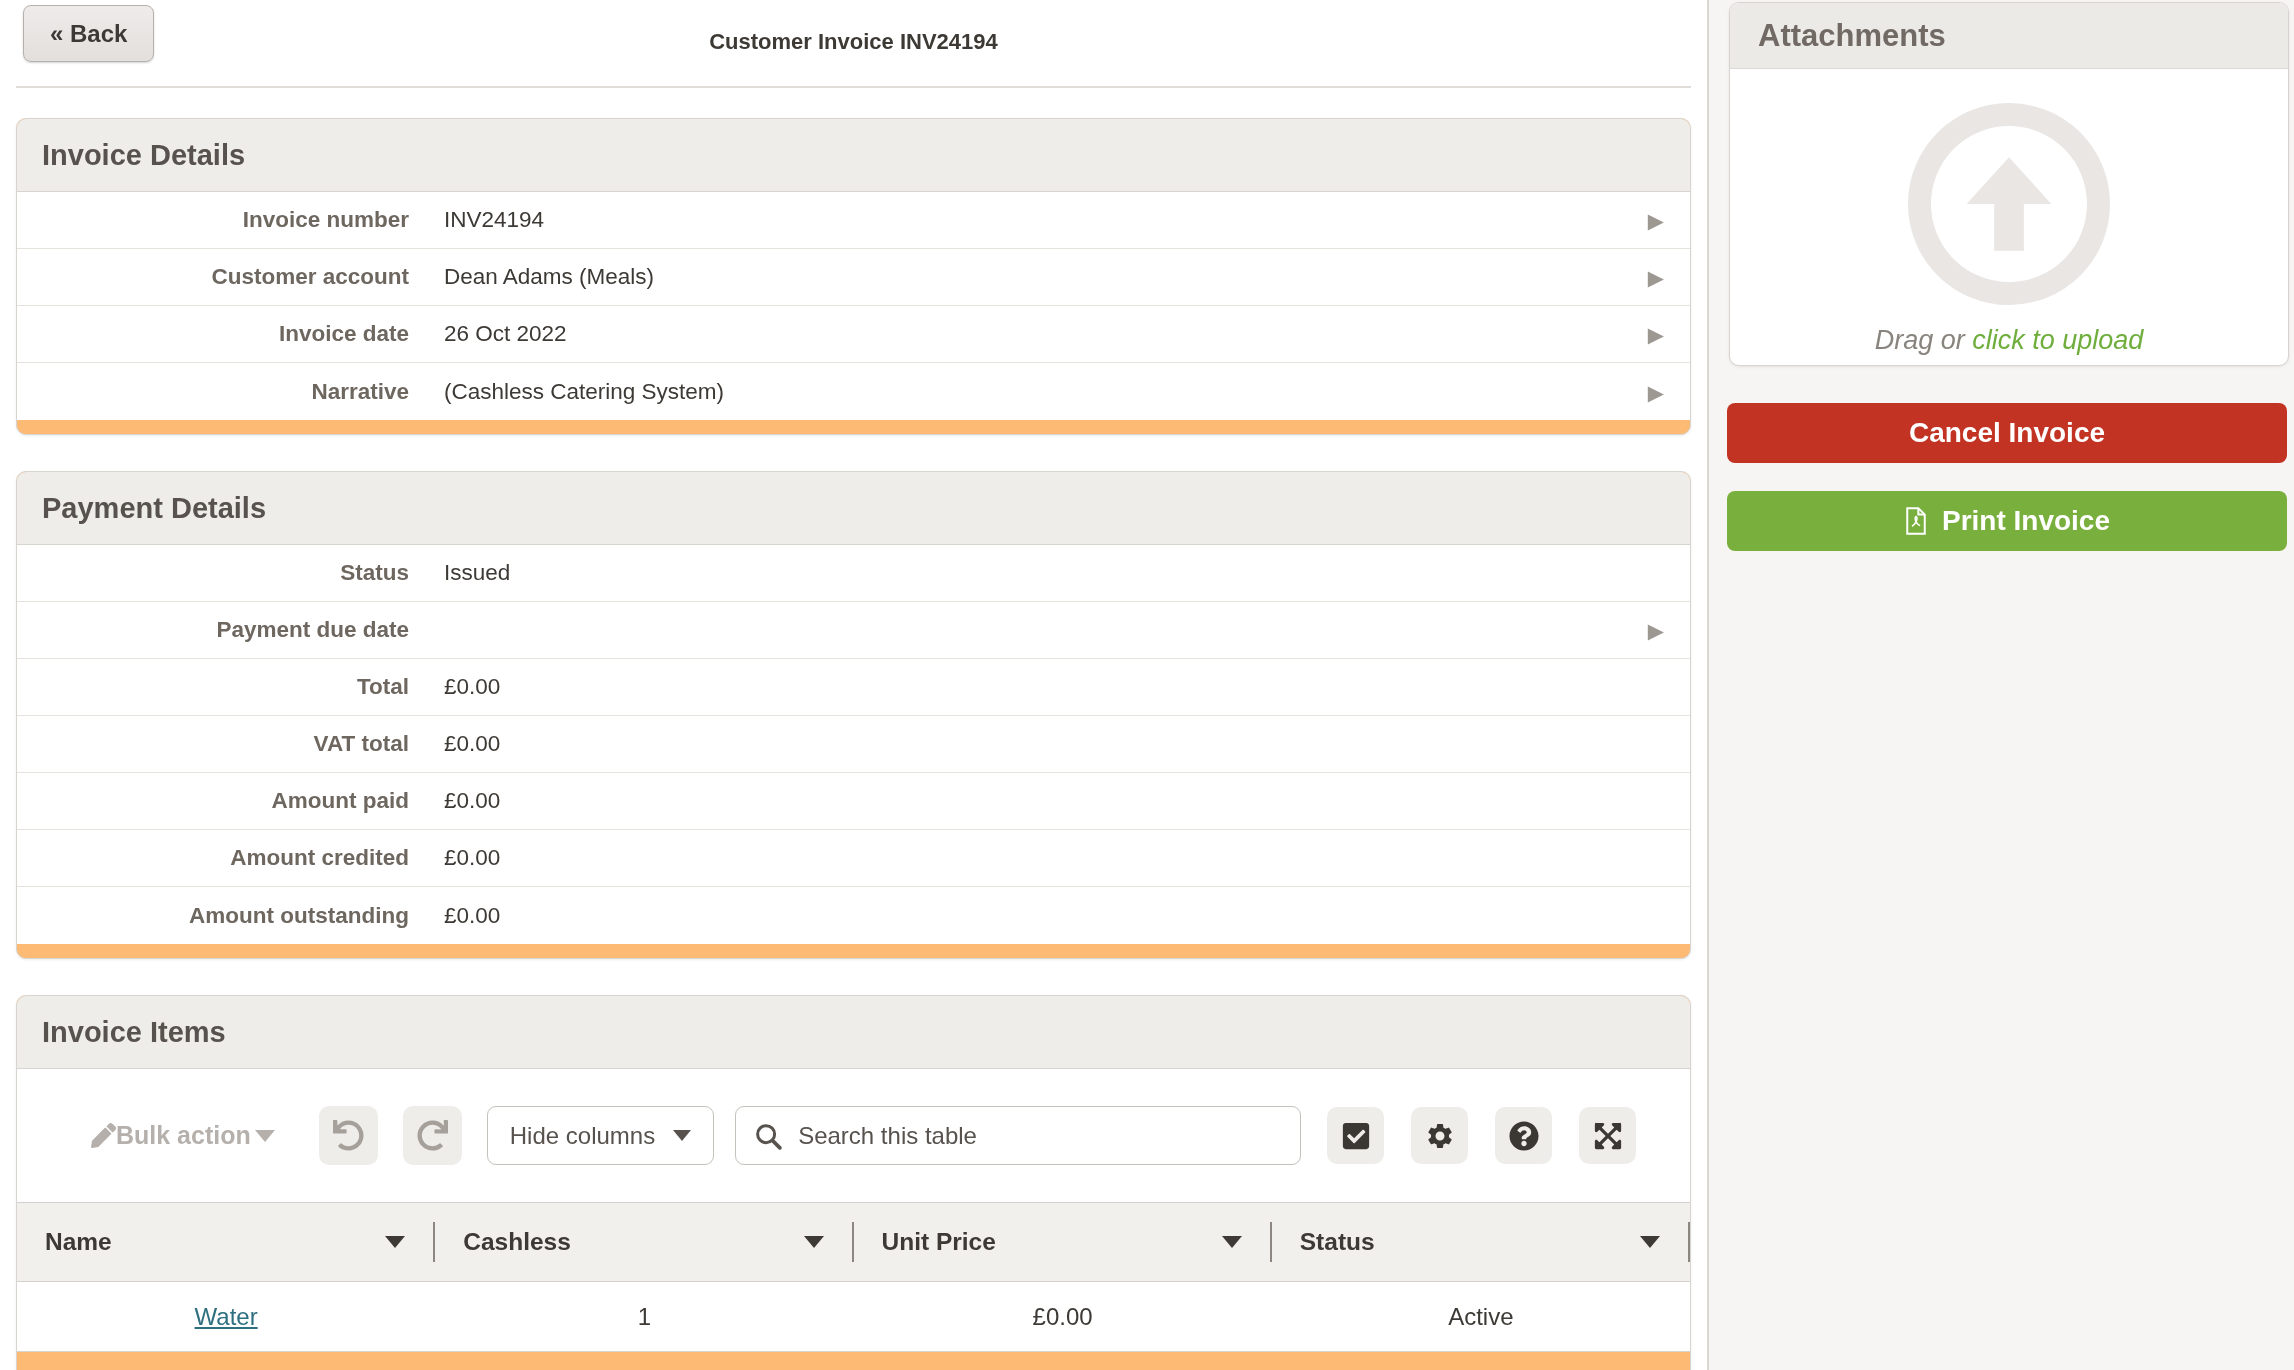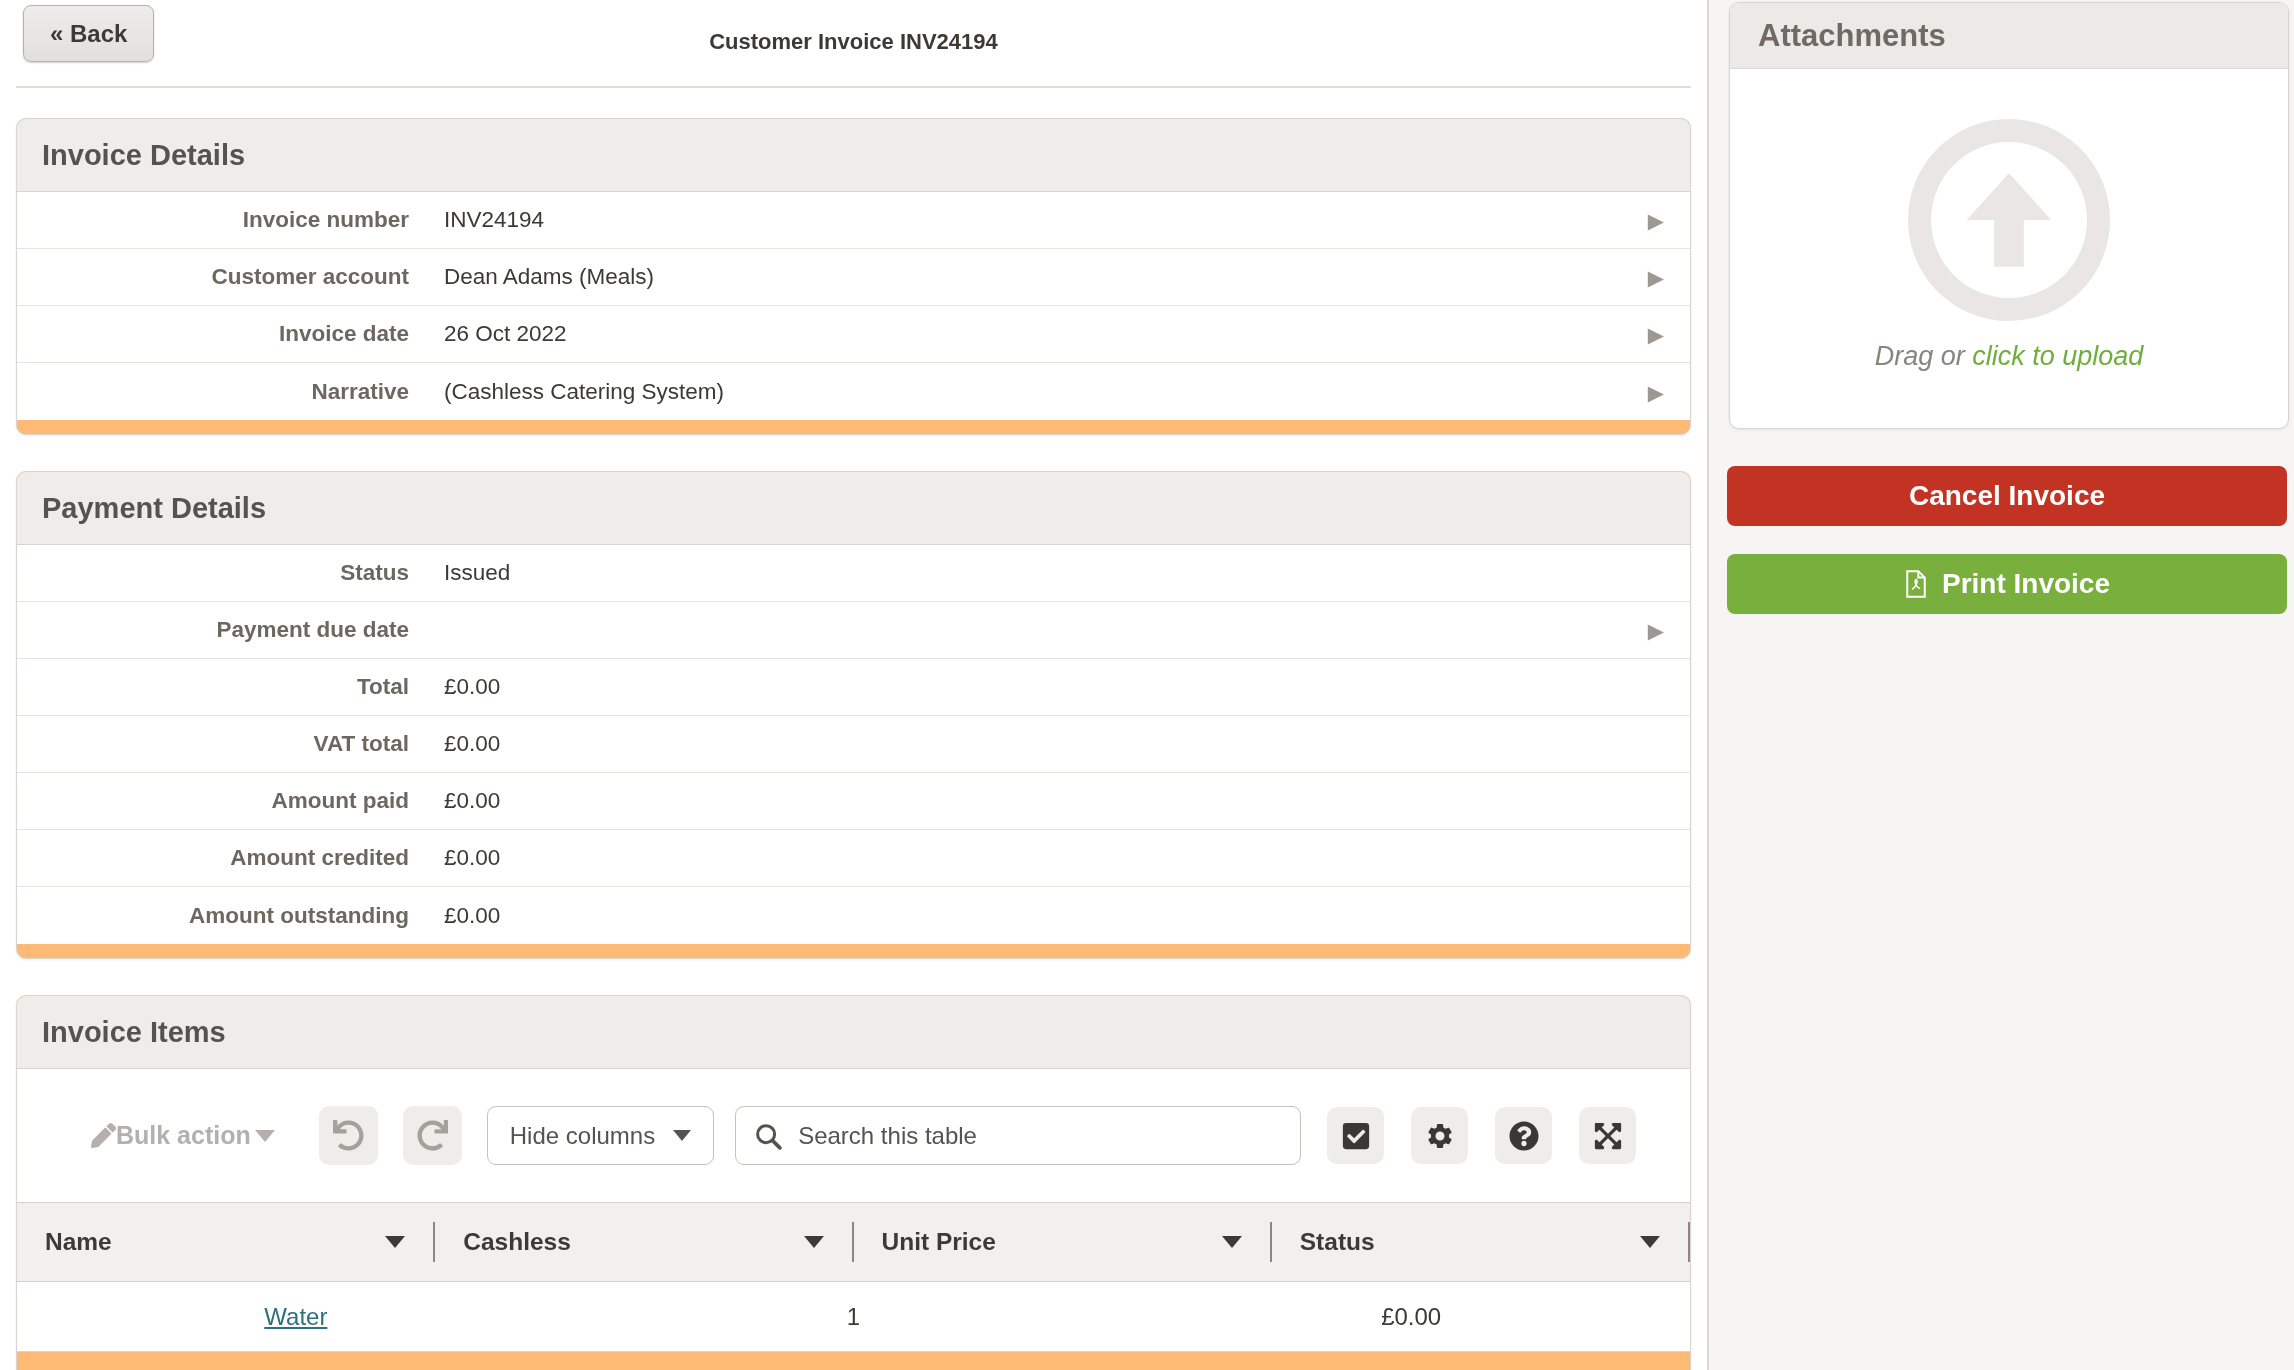--- a/index.html
+++ b/index.html
@@ -105,21 +105,21 @@
   .sidebar { flex: 1; background: #f7f5f3; }
   .attach-card {
     margin: 2px 5px 0 20px; border: 1px solid #d8d4d0; border-radius: 10px;
     background: #fff; box-shadow: 0 1px 3px rgba(0,0,0,.08); overflow: hidden;
   }
   .attach-header {
     height: 66px; background: #eceae7; border-bottom: 1px solid #dcd8d4;
     display: flex; align-items: center; padding-left: 28px;
     font-size: 31px; font-weight: bold; color: #716a64;
   }
-  .attach-body { height: 343px; position: relative; cursor: pointer; margin-top: 16px; }
+  .attach-body { height: 296px; position: relative; cursor: pointer; }
   .upload-circle {
     position: absolute; left: 50%; top: 34px; transform: translateX(-50%);
     width: 202px; height: 202px; border: 23px solid #e9e6e3; border-radius: 50%;
     display: flex; align-items: center; justify-content: center;
   }
   .upload-arrow { width: 106px; height: 106px; fill: #e9e6e3; }
   .upload-text { position: absolute; left: 0; right: 0; top: 256px; text-align: center; font-style: italic; font-size: 27px; color: #8a847e; }
   .upload-link { color: #6fae3c; cursor: pointer; }
 
   .side-btn {
@@ -285,20 +285,21 @@
         <span class="col-sep"></span>
       </div>
     </div>
 
     <div class="items-row">
       <div class="td">
         <a class="item-link">Water</a>
       </div>
       <div class="td">1</div>
       <div class="td">£0.00</div>
+      <div class="td">Active</div>
     </div>
   </section>
 </div>
 
 <div class="sidebar">
 
   <div class="attach-card">
     <div class="attach-header">Attachments</div>
     <div class="attach-body">
       <div class="upload-circle">

